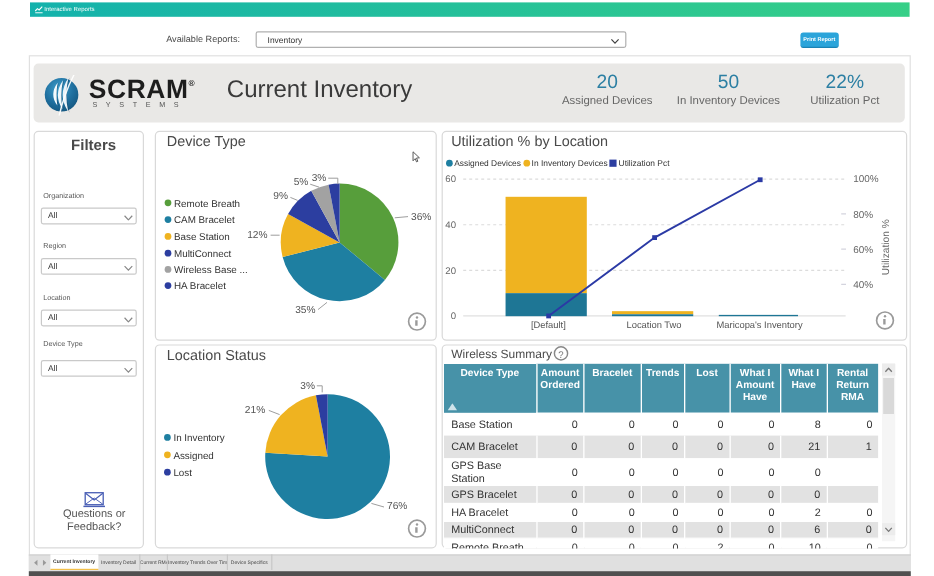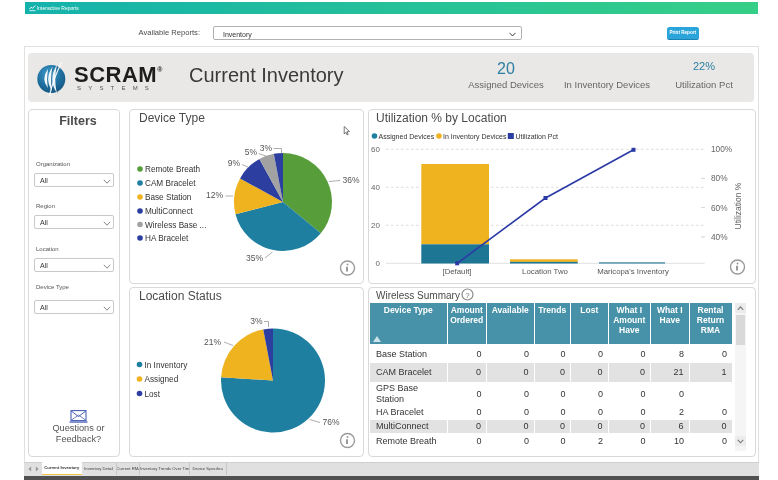--- a/index.html
+++ b/index.html
@@ -60,22 +60,23 @@
     <path d="M16.5,5.8 Q8.2,18 16,29.8 Q14,18 16.5,5.8 Z" fill="#eef6fb"></path>
     <path d="M21,3.8 Q11.6,18.2 20.8,32 Q17.8,18.2 21,3.8 Z" fill="#eaf3fa"></path>
     <path d="M26.2,1.5 Q17.8,18 14,35.2 L12.7,35.2 Q16.6,18 24.9,1.5 Z" fill="#fff" opacity="0.92"></path>
   </svg>
   <div class="abs" style="left:74px;top:62px;font-size:22px;font-weight:bold;color:#1d1d1d;letter-spacing:0.5px;">SCRAM<span style="font-size:7px;vertical-align:10px;letter-spacing:0;">®</span></div>
   <div class="abs" style="left:77px;top:84.5px;font-size:6px;color:#555;letter-spacing:7.2px;">SYSTEMS</div>
   <div class="abs" style="left:189px;top:64px;font-size:20px;color:#3a3a3a;">Current Inventory</div>
 
   <div class="abs" style="left:436px;top:60px;width:140px;text-align:center;font-size:16px;color:#2c7fa3;">20</div>
   <div class="abs" style="left:436px;top:79px;width:140px;text-align:center;font-size:9.5px;color:#666;">Assigned Devices</div>
+  <div class="abs" style="left:537px;top:60px;width:140px;text-align:center;font-size:16px;color:#2c7fa3;">50</div>
   <div class="abs" style="left:537px;top:79px;width:140px;text-align:center;font-size:9.5px;color:#666;">In Inventory Devices</div>
-  <div class="abs" style="left:634px;top:60px;width:140px;text-align:center;font-size:11px;color:#2c7fa3;">22%</div>
+  <div class="abs" style="left:634px;top:60px;width:140px;text-align:center;font-size:16px;color:#2c7fa3;">22%</div>
   <div class="abs" style="left:634px;top:79px;width:140px;text-align:center;font-size:9.5px;color:#666;">Utilization Pct</div>
 
   <div class="panel" style="left:28px;top:108.5px;width:91.5px;height:348.5px;"></div>
   <div class="panel" style="left:129px;top:108.5px;width:235px;height:175px;"></div>
   <div class="panel" style="left:367.5px;top:108.5px;width:388px;height:175px;"></div>
   <div class="panel" style="left:129px;top:287px;width:235px;height:170px;"></div>
   <div class="panel" style="left:367.5px;top:287px;width:388px;height:170px;"></div>
 
   <div class="abs" style="left:28px;top:114px;width:100px;text-align:center;font-size:12.5px;font-weight:bold;color:#4a4a4a;">Filters</div>
   <div class="abs" style="left:36px;top:160.5px;font-size:6px;color:#555;">Organization</div>
@@ -258,21 +259,21 @@
           <col style="width:42.5px">
           <col style="width:38.5px">
           <col style="width:43px">
       </colgroup>
       <tbody>
           <tr style="height:41px;">
         <th class="th" style="position:relative;">Device Type<svg style="position:absolute;left:3px;bottom:2px;" width="8" height="6" viewBox="0 0 8 6">
                 <polygon points="4,0 8,6 0,6" fill="#cfe3ea"></polygon>
               </svg></th>
         <th class="th">Amount Ordered</th>
-        <th class="th">Available</th>
+        <th class="th">Bracelet</th>
         <th class="th">Trends</th>
         <th class="th">Lost</th>
         <th class="th">What I Amount Have</th>
         <th class="th">What I Have</th>
         <th class="th">Rental Return RMA</th>
       </tr>
       <tr style="height:19px;" class="rw">
         <td class="tn">Base Station</td>
             <td class="tv">0</td>
             <td class="tv">0</td>
@@ -295,20 +296,30 @@
       <tr style="height:22.5px;" class="rw">
         <td class="tn" style="line-height:10.5px;">GPS Base Station</td>
             <td class="tv">0</td>
             <td class="tv">0</td>
             <td class="tv">0</td>
             <td class="tv">0</td>
             <td class="tv">0</td>
             <td class="tv">0</td>
             <td class="tv"></td>
       </tr>
+      <tr style="height:15px;" class="rg">
+        <td class="tn">GPS Bracelet</td>
+            <td class="tv">0</td>
+            <td class="tv">0</td>
+            <td class="tv">0</td>
+            <td class="tv">0</td>
+            <td class="tv">0</td>
+            <td class="tv">0</td>
+            <td class="tv"></td>
+      </tr>
       <tr style="height:15px;" class="rw">
         <td class="tn">HA Bracelet</td>
             <td class="tv">0</td>
             <td class="tv">0</td>
             <td class="tv">0</td>
             <td class="tv">0</td>
             <td class="tv">0</td>
             <td class="tv">2</td>
             <td class="tv">0</td>
       </tr>

